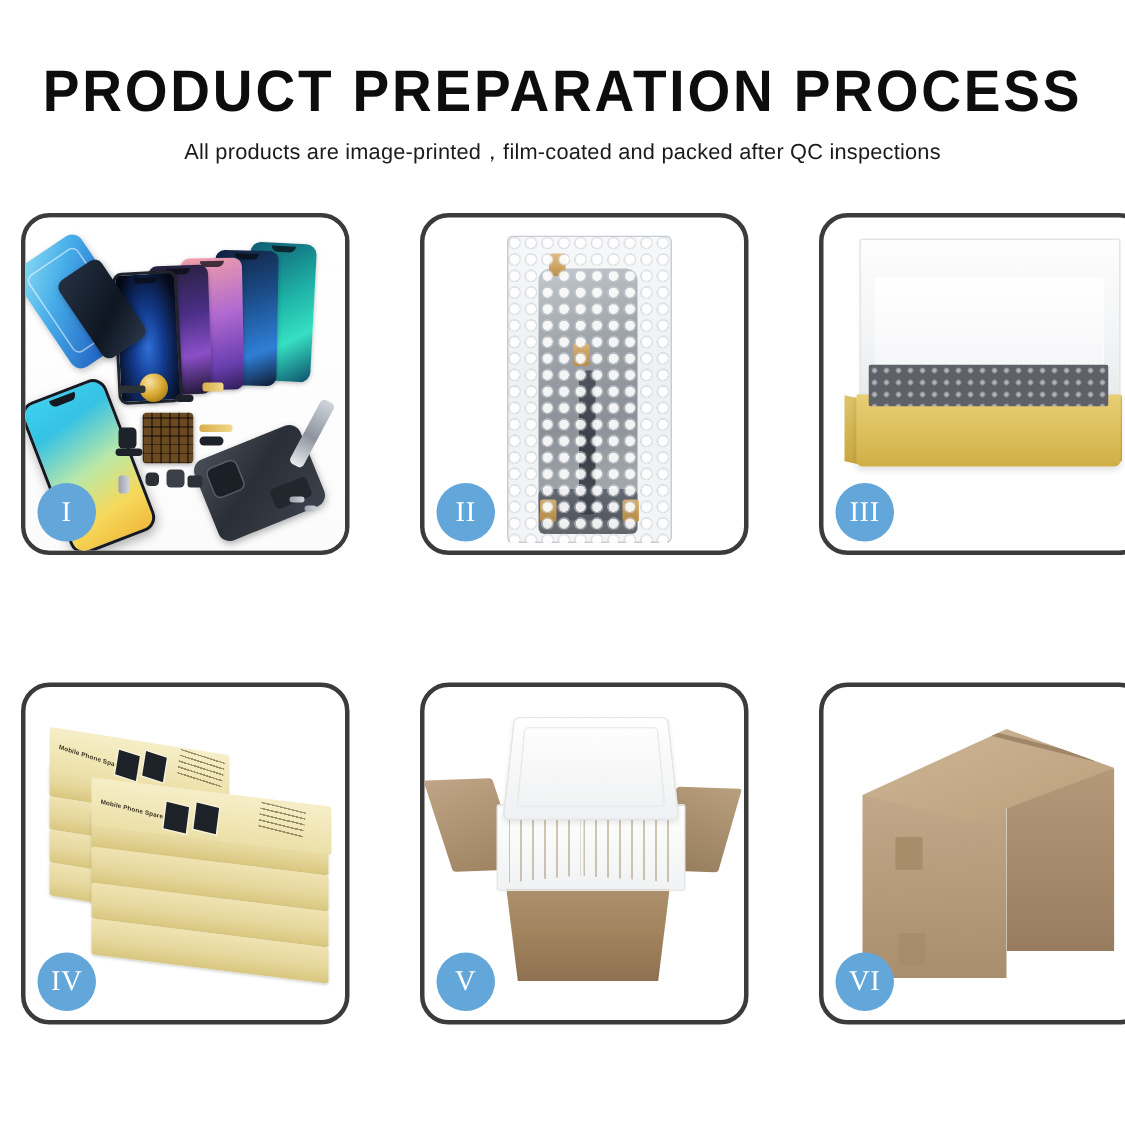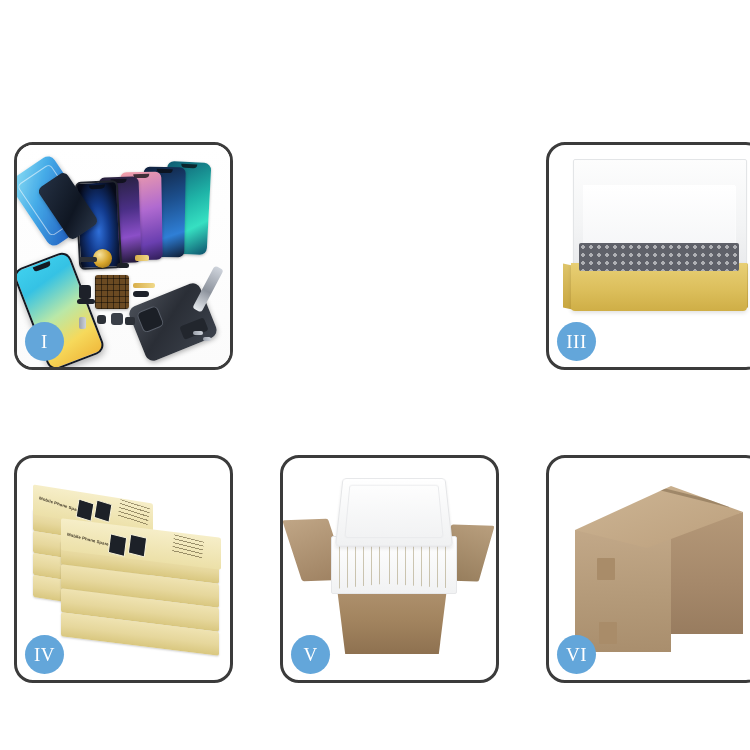--- a/index.html
+++ b/index.html
@@ -218,20 +218,24 @@
   .c6-tape{position:absolute;left:22px;top:72px;width:18px;height:22px;
      background:#a98c69;border-radius:1px;}
   .c6-tape2{position:absolute;left:24px;top:136px;width:18px;height:22px;
      background:#a98c69;border-radius:1px;}
 </style>
 </head>
 <body>
 
 <div class="page">
 
+  <div class="header">
+    <h1 class="title">PRODUCT PREPARATION PROCESS</h1>
+    <p class="subtitle">All products are image-printed，film-coated and packed after QC inspections</p>
+  </div>
 
   <div class="grid">
 
     <div class="row">
 
       <div class="panel c1">
         <div class="stage">
           <div class="p1bg"></div>
           <div class="ph-fan">
             <div class="fanph f1">
@@ -269,20 +273,35 @@
           <i class="part" style="left:80px;top:170px;width:9px;height:9px;border-radius:3px;"></i>
           <i class="part silver" style="left:62px;top:172px;width:7px;height:12px;border-radius:2px;"></i>
           <i class="part" style="left:94px;top:168px;width:12px;height:12px;border-radius:3px;background:#3a3f48;"></i>
           <i class="part" style="left:108px;top:172px;width:10px;height:8px;"></i>
           <i class="part silver" style="left:176px;top:186px;width:10px;height:4px;"></i>
           <i class="part silver" style="left:186px;top:192px;width:8px;height:4px;"></i>
         </div>
         <div class="badge">I</div>
       </div>
 
+      <div class="panel c2">
+        <div class="stage">
+          <div class="bw-bag">
+            <div class="bw-screen"></div>
+            <div class="bw-cable"></div>
+            <div class="bw-bot"></div>
+            <i class="bw-tab" style="left:28px;top:12px;"></i>
+            <i class="bw-tab" style="left:44px;top:72px;"></i>
+            <i class="bw-tab" style="left:22px;bottom:14px;"></i>
+            <i class="bw-tab" style="right:22px;bottom:14px;"></i>
+            <div class="bubbles"></div>
+          </div>
+        </div>
+        <div class="badge">II</div>
+      </div>
 
       <div class="panel c3">
         <div class="stage">
           <div class="b3-lid"></div>
           <div class="b3-inner"></div>
           <div class="b3-flapL"></div>
           <div class="b3-flapR"></div>
           <div class="b3-tray"></div>
         </div>
         <div class="badge">III</div>

